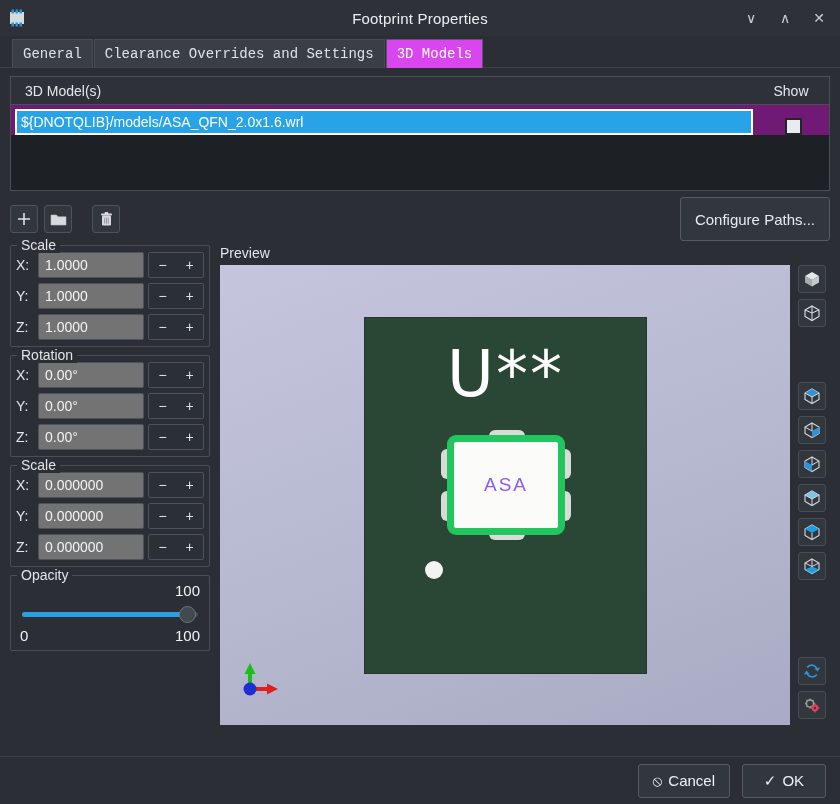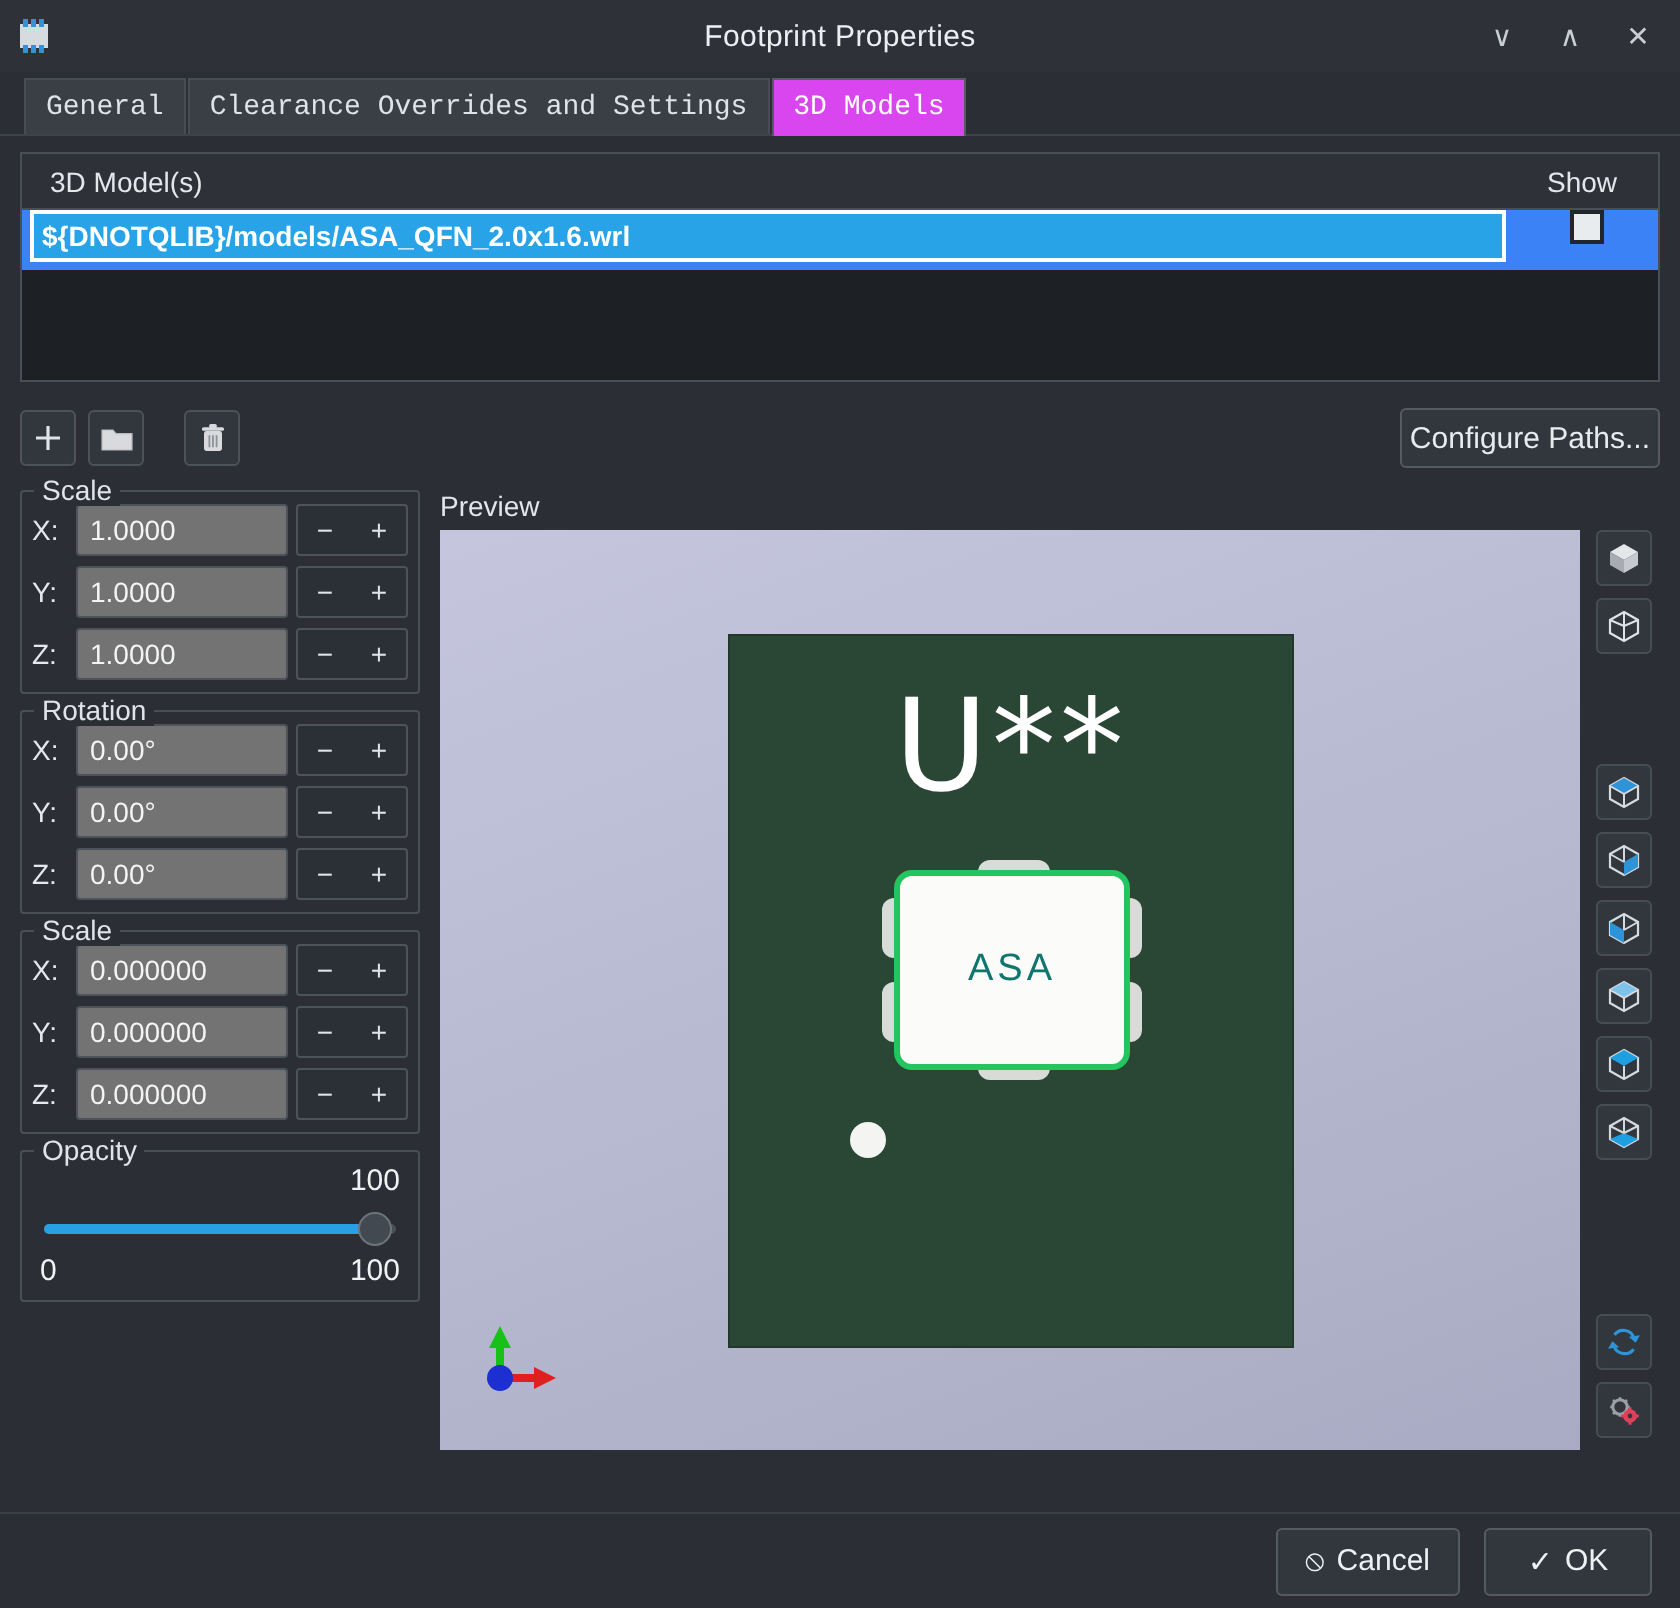--- a/index.html
+++ b/index.html
@@ -68,23 +68,22 @@
     height: 115px;
   }
   .model-head {
     display: flex; height: 28px; align-items: center;
     background: #2e3238; color: #e3e7ea; font-size: 14px;
     border-bottom: 1px solid #4a4f57;
   }
   .mh-name { flex: 1; padding-left: 14px; }
   .mh-show { width: 76px; text-align: center; }
   .model-row {
-    display: flex; height: 30px; align-items: flex-start;
-    background: #3b82f6;
-    font-weight: bold;
+    display: flex; height: 30px; align-items: flex-end;
+    background: #701a75;
   }
   .mr-path {
     flex: 1; margin: 0 4px 0 4px; height: 26px;
     border: 2px solid #ffffff; background: #28a3e8;
     display: flex; align-items: center;
     padding-left: 4px; font-size: 14px; color: #ffffff;
   }
   .mr-show { width: 72px; display: flex; align-items: center; justify-content: center; }
   .chk {
     width: 17px; height: 17px; background: #e9ecef;
@@ -98,21 +97,21 @@
   }
   .tbtn {
     width: 28px; height: 28px; margin-right: 6px;
     border: 1px solid #4d535b; border-radius: 3px;
     background: #32373e;
     display: flex; align-items: center; justify-content: center;
   }
   .tbtn.gap { margin-left: 14px; }
   .spacer { flex: 1; }
   .cfg-btn {
-    height: 30px; padding: 0 4px;
+    height: 44px; padding: 0 14px;
     border: 1px solid #555b63; border-radius: 3px;
     background: #32373e; color: #e8ebee; font-size: 15px;
     display: flex; align-items: center;
   }
 
   
   .body-wrap { display: flex; margin-top: 8px; }
   .left-col { width: 205px; }
 
   .grp {
@@ -196,23 +195,23 @@
   }
   .pad.top { top: -5px; left: 42px; width: 36px; height: 13px; }
   .pad.bottom { bottom: -5px; left: 42px; width: 36px; height: 13px; }
   .pad.left-a { left: -6px; top: 14px; width: 13px; height: 30px; }
   .pad.left-b { left: -6px; bottom: 14px; width: 13px; height: 30px; }
   .pad.right-a { right: -6px; top: 14px; width: 13px; height: 30px; }
   .pad.right-b { right: -6px; bottom: 14px; width: 13px; height: 30px; }
   .qfn-body {
     position: absolute; inset: 0;
     background: #fbfbfa; border-radius: 9px;
-    border: 3px solid #22c55e;
+    border: 7px solid #22c55e;
     display: flex; align-items: center; justify-content: center;
-    color: #0f766e; font-size: 19px; letter-spacing: 2px;
+    color: #8b5cf6; font-size: 19px; letter-spacing: 2px;
   }
   .pin1 {
     position: absolute; left: 60px; top: 243px;
     width: 18px; height: 18px; border-radius: 50%;
     background: #f4f5f3;
   }
   .axis {
     position: absolute; left: 18px; bottom: 22px;
     width: 44px; height: 44px;
   }

